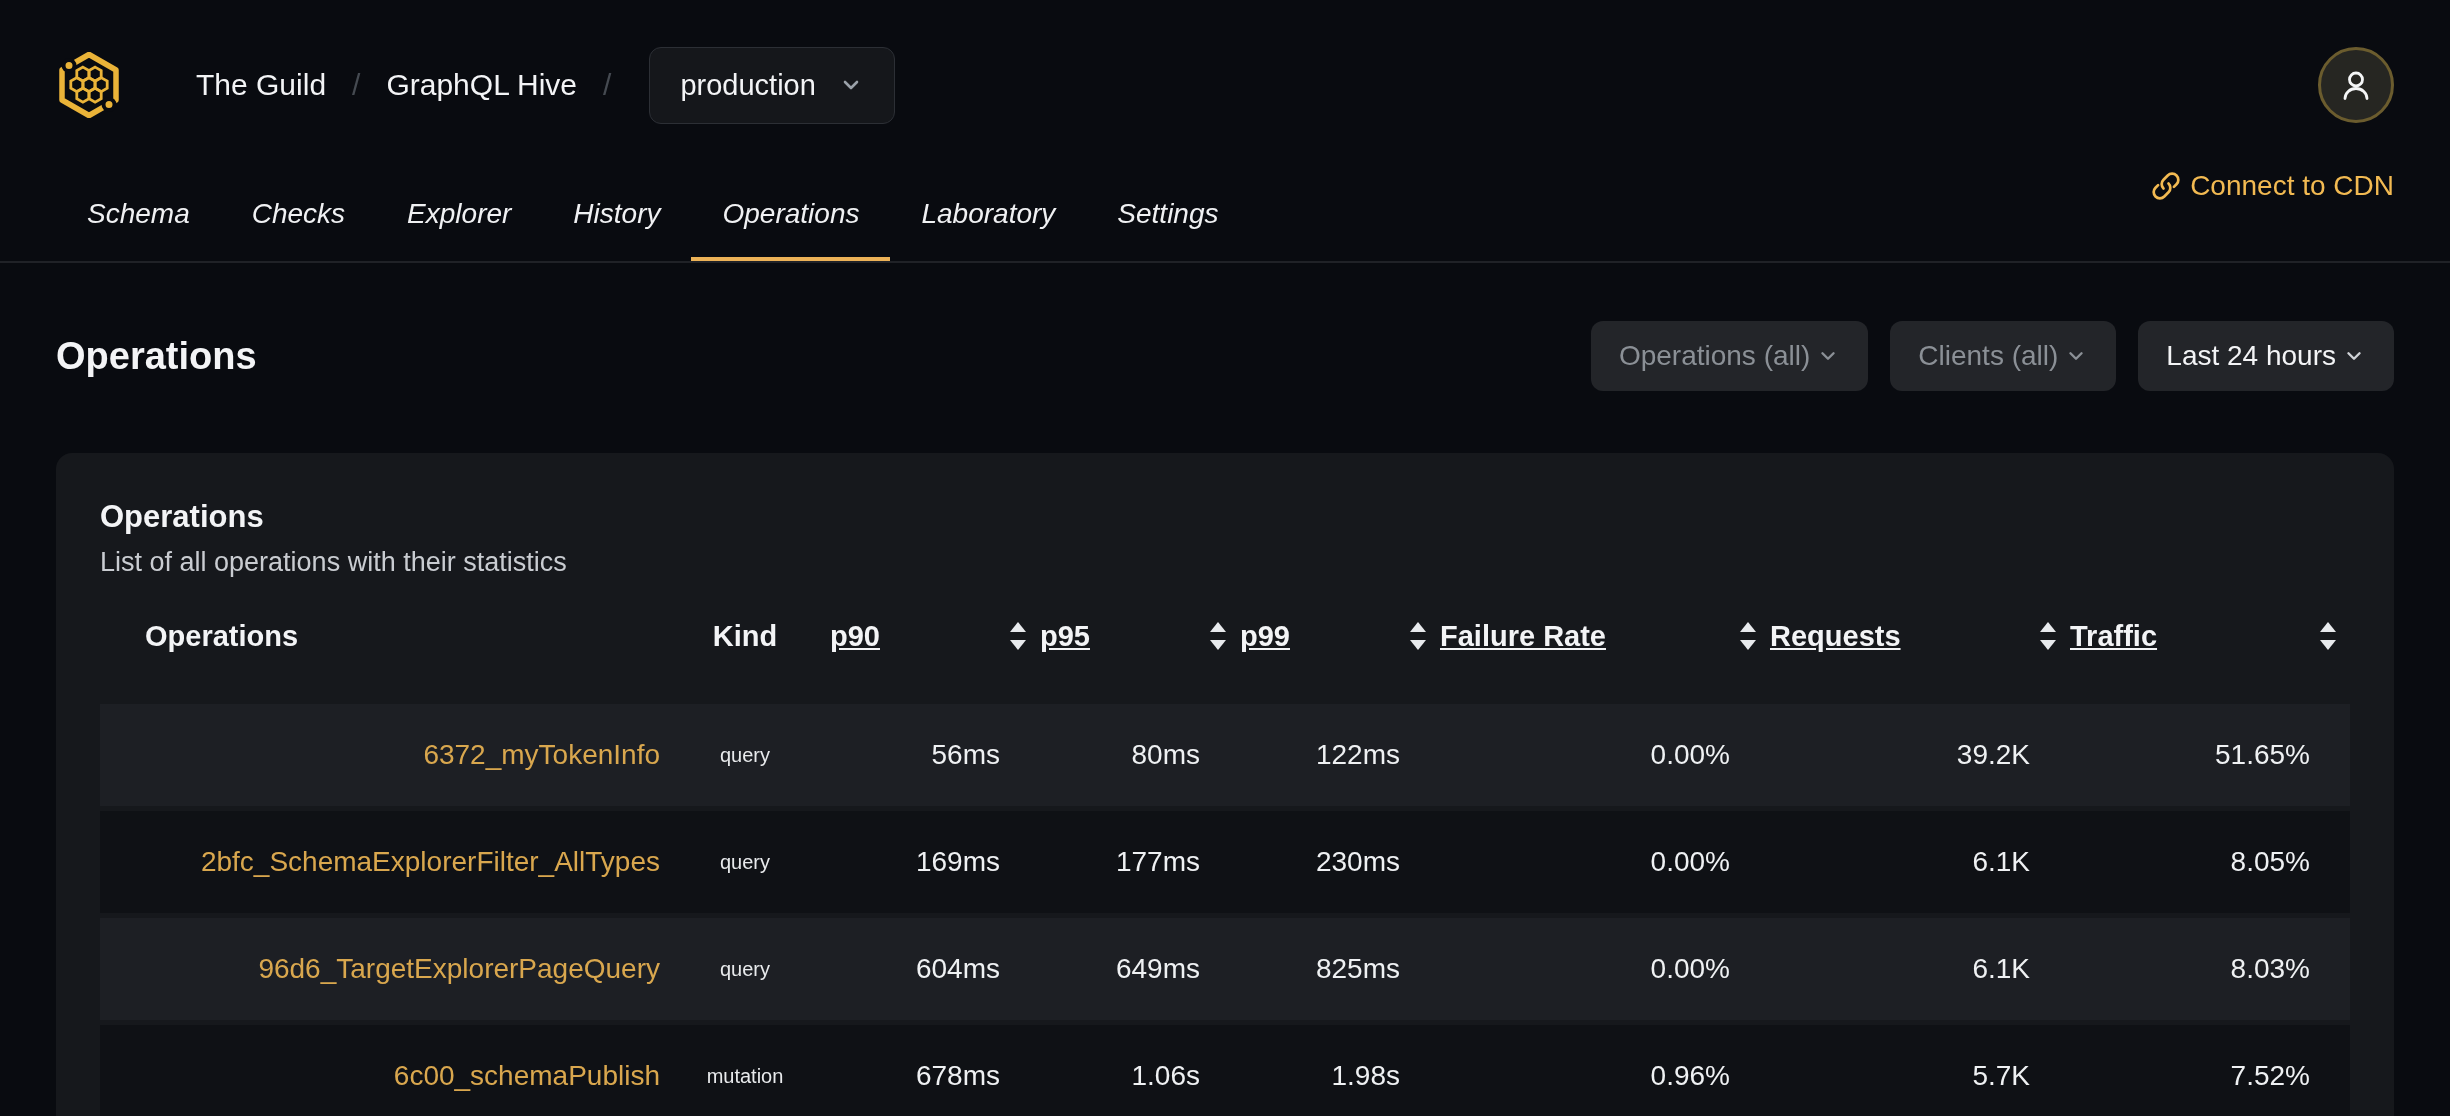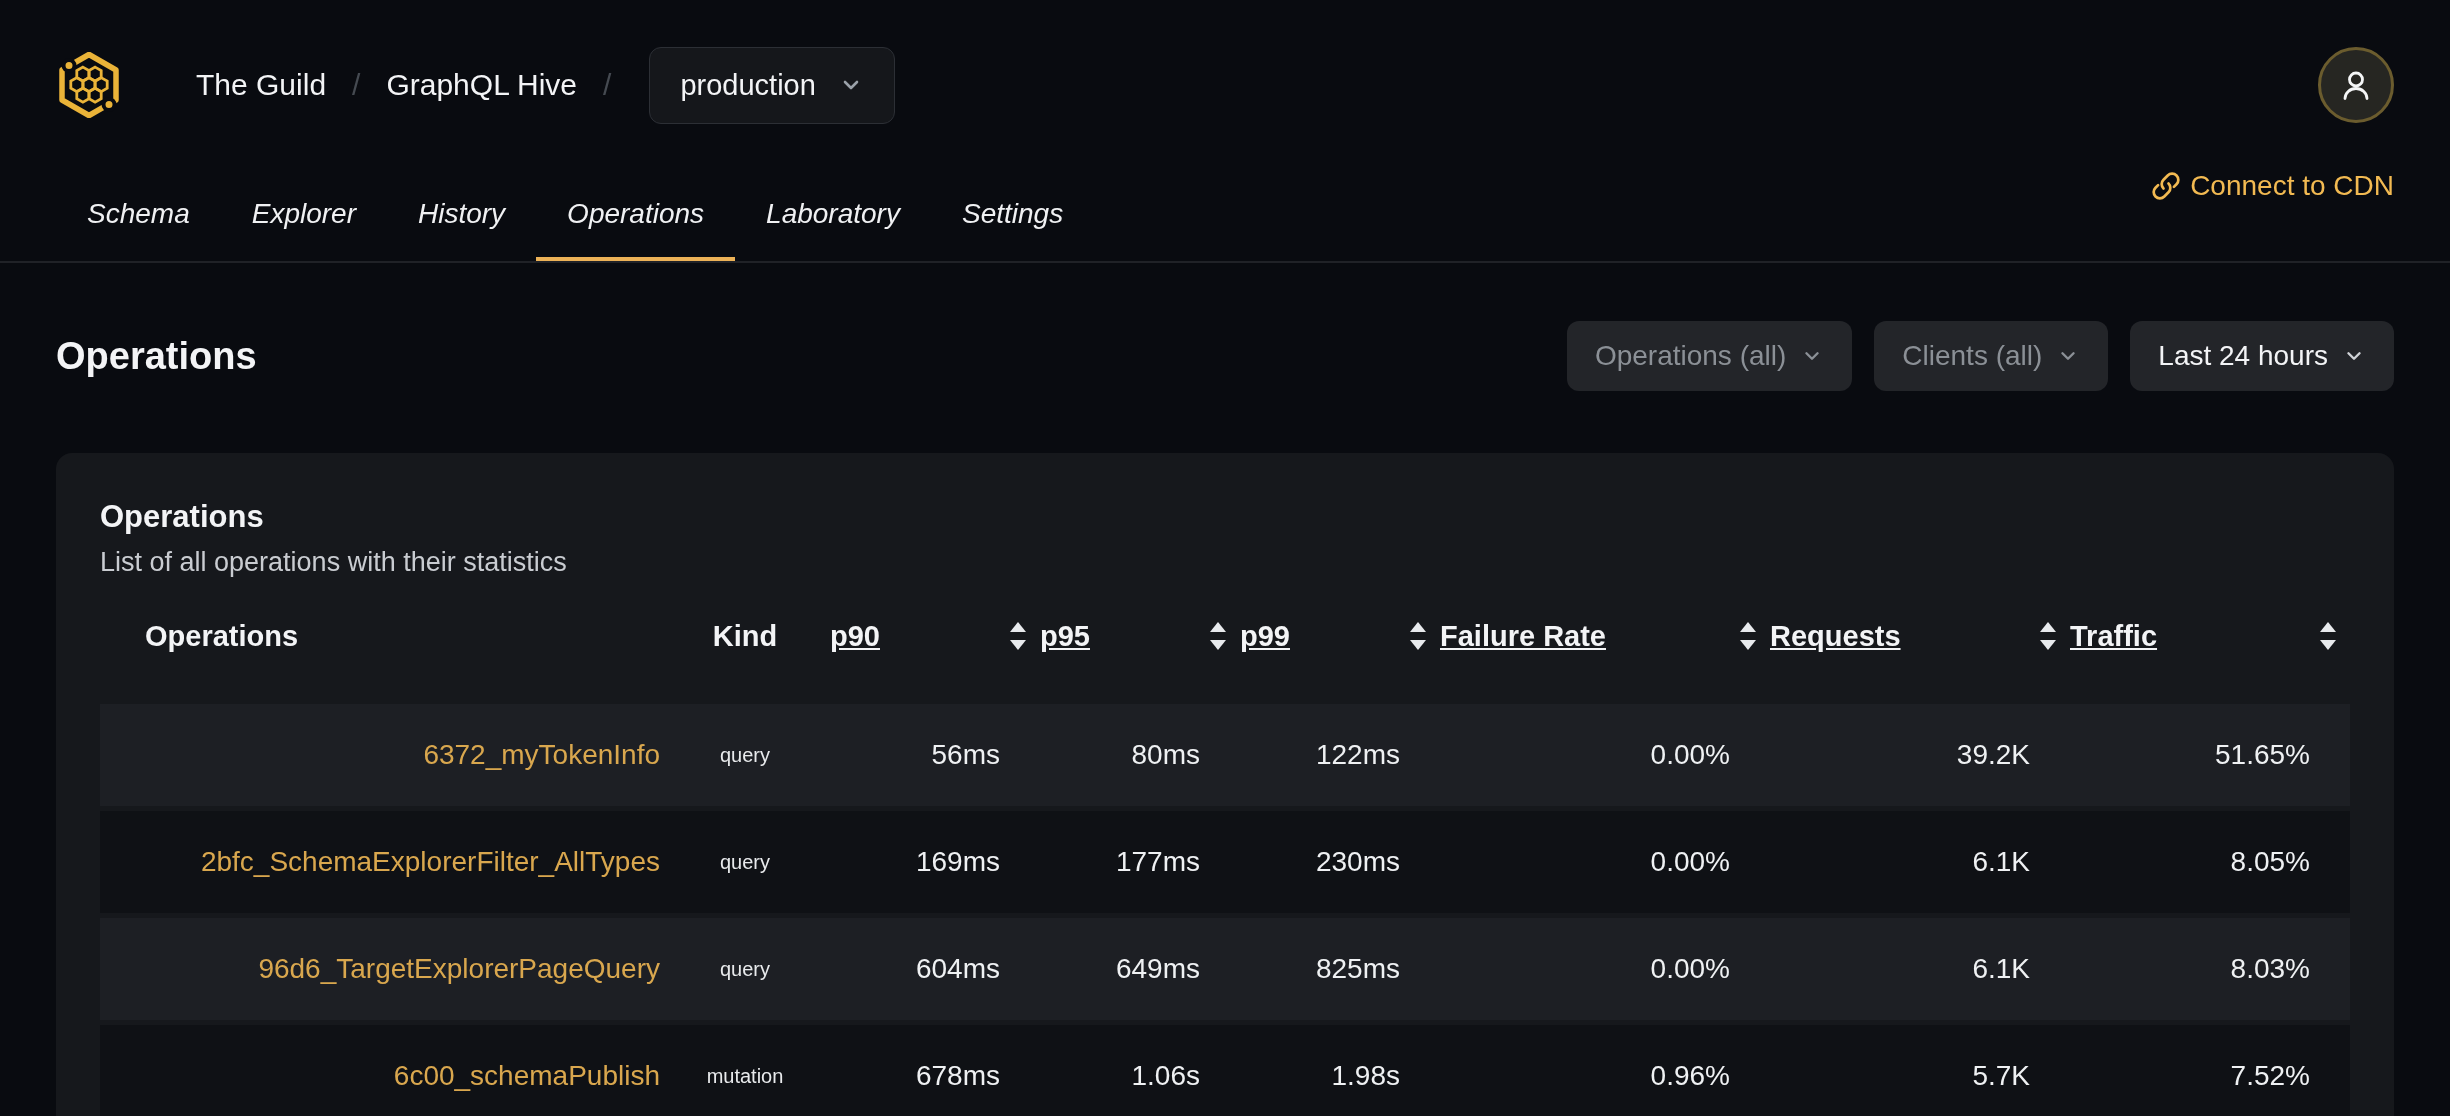--- a/index.html
+++ b/index.html
@@ -48,21 +48,21 @@
   .tab{display:flex;align-items:center;padding:0 31px;font-size:28px;color:#f0f1f3;border-bottom:4px solid transparent;cursor:pointer;text-decoration:none;font-style:italic;}
   .tab.active{border-bottom-color:var(--accent);}
   .cdn-link{margin-left:auto;display:flex;align-items:flex-start;gap:8px;color:#f2ba52;font-size:28px;cursor:pointer;text-decoration:none;}
   
   main{padding:0 56px;}
   .page-head{display:flex;align-items:center;justify-content:space-between;margin-top:58px;}
   h1{font-size:38px;margin:0;font-weight:700;}
   .page-sub{margin:14px 0 0;font-size:29px;color:var(--text-dim);}
   .filters{display:flex;gap:22px;}
   .filter{
-    display:flex;align-items:center;gap:14px;height:70px;padding:0 28px;border-radius:12px;
+    display:flex;align-items:center;gap:6px;height:70px;padding:0 28px;border-radius:12px;
     background:var(--btn-bg);border:none;font-size:28px;color:var(--text);font-family:inherit;cursor:pointer;
   }
   .filter.muted{color:var(--text-muted);}
   
   .panel{margin-top:62px;background:var(--panel);border-radius:16px;padding:46px 44px 60px;}
   .panel h2{font-size:31px;margin:0;font-weight:700;}
   .panel-sub{margin:12px 0 0;font-size:27px;color:#c9ccd1;}
   
   .table{margin-top:26px;}
   .grid-cols{display:grid;grid-template-columns:1fr 170px 210px 200px 200px 330px 300px 280px;align-items:center;}
@@ -119,20 +119,21 @@
     <svg width="38" height="38" viewBox="0 0 38 38">
       <circle cx="19" cy="13.5" r="6.5" fill="none" stroke="#f5f6f7" stroke-width="2.8"></circle>
       <path d="M8 32.5a11 10 0 0 1 22 0" fill="none" stroke="#f5f6f7" stroke-width="2.8" stroke-linecap="round"></path>
     </svg>
   </button>
 </header>
 
 <nav class="tabsbar">
   <div class="tabs">
     <a class="tab">Schema</a>
+    <a class="tab">Checks</a>
     <a class="tab">Explorer</a>
     <a class="tab">History</a>
     <a class="tab active">Operations</a>
     <a class="tab">Laboratory</a>
     <a class="tab">Settings</a>
   </div>
   <a class="cdn-link">
     <svg width="32" height="32" viewBox="0 0 32 32">
       <path d="M13.5 18.5a6.2 6.2 0 0 1 0-8.8l4.2-4.2a6.2 6.2 0 0 1 8.8 8.8l-2.6 2.6" fill="none" stroke="#f2ba52" stroke-width="2.7" stroke-linecap="round" stroke-linejoin="round"></path>
       <path d="M18.5 13.5a6.2 6.2 0 0 1 0 8.8l-4.2 4.2a6.2 6.2 0 0 1-8.8-8.8l2.6-2.6" fill="none" stroke="#f2ba52" stroke-width="2.7" stroke-linecap="round" stroke-linejoin="round"></path>

